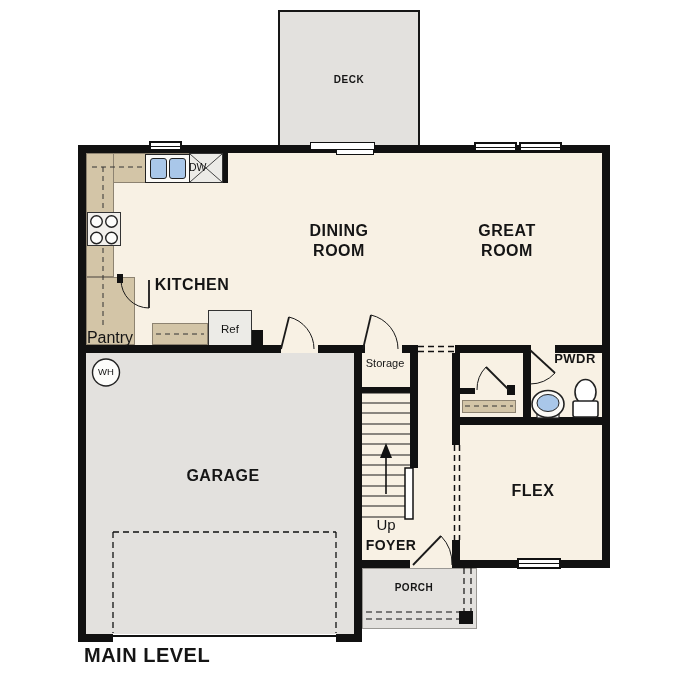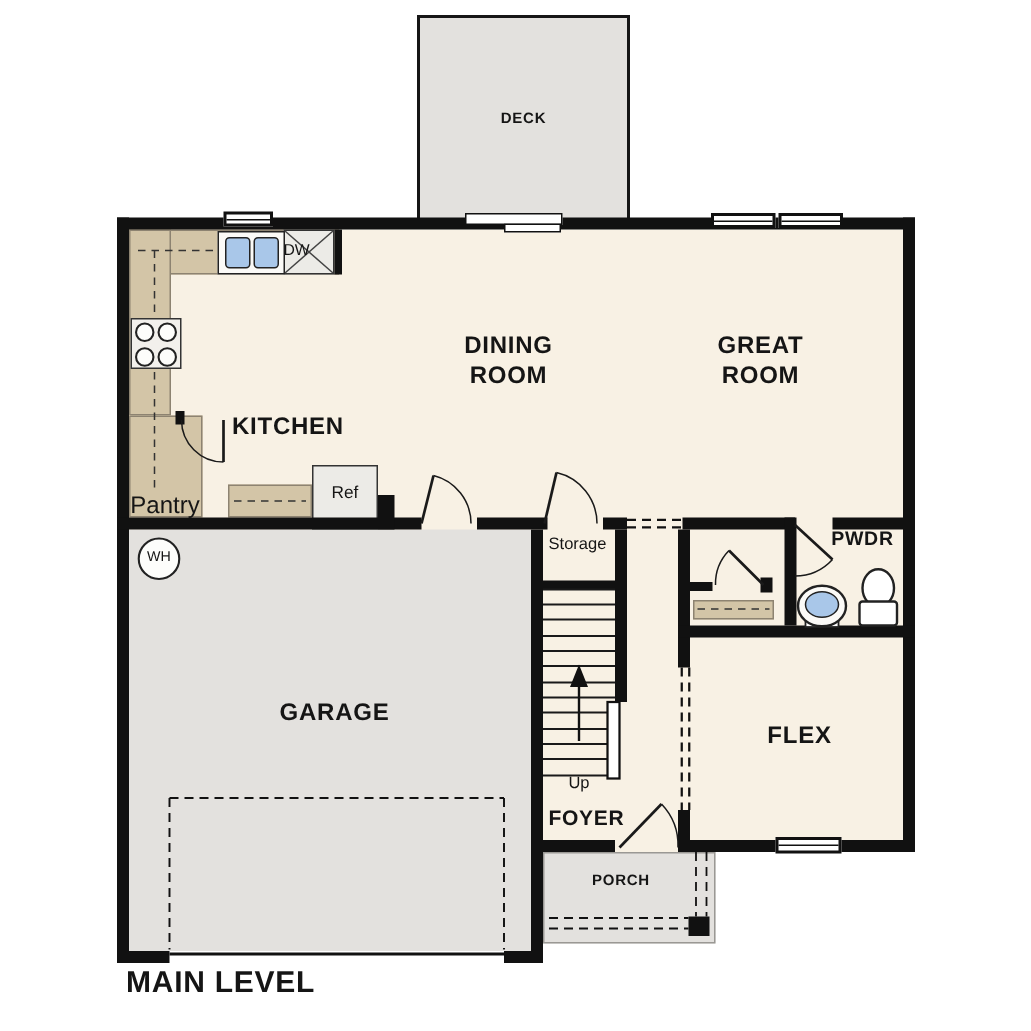--- a/index.html
+++ b/index.html
@@ -184,17 +184,17 @@
     <div>GARAGE</div>
   </div>
   <div class="lbl" style="left:488px;top:481px;width:90px;font-size:16px;">FLEX</div>
   <div class="lbl" style="left:347px;top:537px;width:88px;font-size:14px;">FOYER</div>
   <div class="lbl" style="left:370px;top:582px;width:88px;font-size:10px;">PORCH</div>
   <div class="lbl" style="left:543px;top:351px;width:64px;font-size:13px;">PWDR</div>
   <div class="sm" style="left:358px;top:357px;width:54px;font-size:11px;">Storage</div>
   <div class="sm" style="left:85px;top:329px;width:50px;font-size:16px;">Pantry</div>
   <div class="sm" style="left:208px;top:323px;width:44px;font-size:11.5px;">Ref</div>
   <div class="sm" style="left:189px;top:161px;width:14px;font-size:10.5px;">DW</div>
-  <div class="sm" style="left:366px;top:516px;width:40px;font-size:11px;">Up</div>
+  <div class="sm" style="left:366px;top:516px;width:40px;font-size:15px;">Up</div>
   <div class="sm" style="left:92px;top:366px;width:28px;font-size:9.5px;">WH</div>
   <div class="lbl" style="left:84px;top:643px;width:220px;font-size:20px;text-align:left;">MAIN LEVEL</div>
 
 </div>
 
 </body></html>

